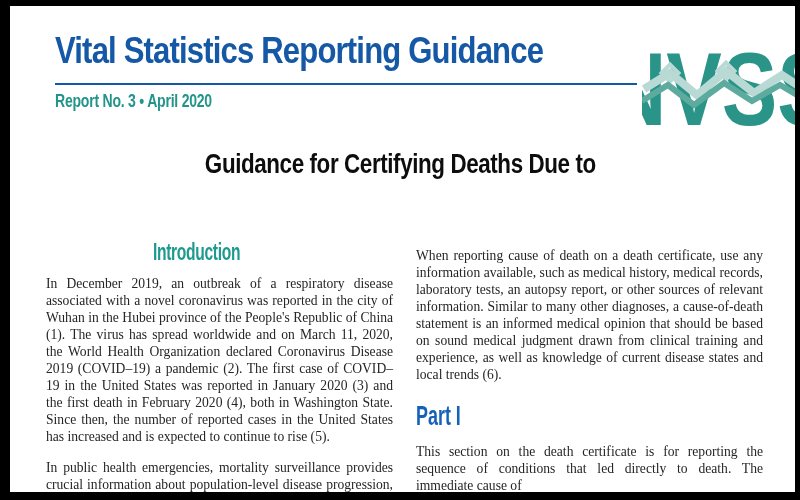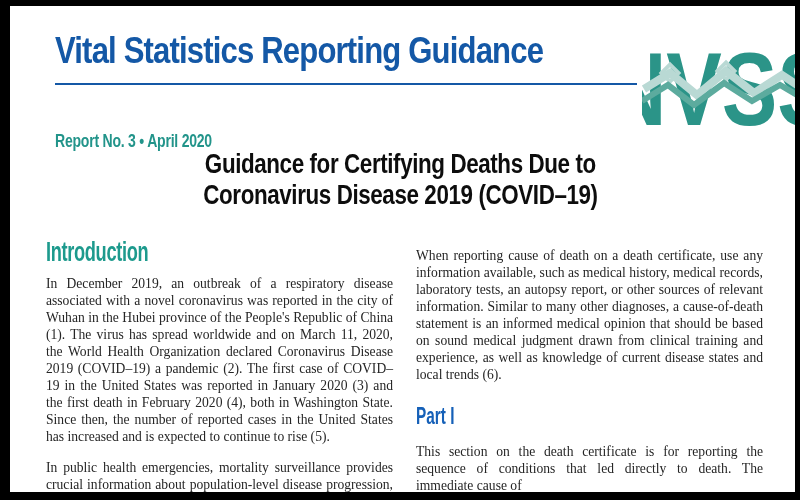--- a/index.html
+++ b/index.html
@@ -17,40 +17,40 @@
   .mast-title{
     position:absolute;left:45px;top:22px;
     font-size:37px;font-weight:bold;color:#1458a6;line-height:46px;
   }
   .mast-title .cond{transform:scaleX(0.84);letter-spacing:-1px;}
   .mast-rule{
     position:absolute;left:45px;top:77px;width:582px;height:2px;background:#1458a6;
   }
   .mast-report{
     position:absolute;left:45px;top:84px;
-    font-size:18px;font-weight:bold;color:#22948a;line-height:22px;margin-top:40px;
+    font-size:18px;font-weight:bold;color:#22948a;line-height:22px;
   }
   .mast-report .cond{transform:scaleX(0.78);letter-spacing:-0.3px;}
   .logo{position:absolute;left:632px;top:33px;width:155px;height:92px;}
   
   .doc-title{
     position:absolute;left:0;top:142px;width:780px;margin:0;
     text-align:center;font-size:28px;font-weight:bold;color:#0d0d0d;line-height:31px;
   }
   .doc-title .cond{transform-origin:50% 50%;transform:scaleX(0.8);letter-spacing:-0.5px;}
   
   .col{position:absolute;top:232px;width:347px;}
   .col-left{left:36px;}
   .col-right{left:406px;}
   .col h2{
-    margin:0;font-size:28px;font-weight:bold;color:#1d9a8d;line-height:28px;
+    margin:0;font-size:24px;font-weight:bold;color:#1d9a8d;line-height:28px;text-align:center;
   }
   .col h2 .cond{transform:scaleX(0.65);letter-spacing:-0.5px;}
   .col h3{
-    margin:22px 0 16px;font-size:24px;font-weight:bold;color:#1560b8;line-height:22px;
+    margin:22px 0 16px;font-size:28px;font-weight:bold;color:#1560b8;line-height:22px;
   }
   .col h3 .cond{transform:scaleX(0.64);}
   .col p{
     margin:9px 0 0;
     font-family:Liberation Serif, serif;
     font-size:13.6px;line-height:17px;color:#252525;
     text-align:justify;hyphens:none;
   }
   .col p.second{margin-top:14px;}
 </style>
@@ -76,23 +76,20 @@
         <rect x="22" y="28" width="12" height="12" fill="none" stroke="#b9d9d4" stroke-width="4" transform="rotate(45 28 34)"></rect>
         <rect x="78" y="26" width="12" height="12" fill="none" stroke="#b9d9d4" stroke-width="4" transform="rotate(45 84 32)"></rect>
         <polyline points="0,62 26,46 52,66 82,44 110,62 138,46 155,56" fill="none" stroke="#5cab9e" stroke-width="6"></polyline>
       </svg>
     </header>
 
     <h1 class="doc-title">
       <div>
         <span class="cond">Guidance for Certifying Deaths Due to</span>
       </div>
-      <div>
-        <span class="cond">Coronavirus Disease 2019 (COVID–19)</span>
-      </div>
     </h1>
 
     <section class="col col-left">
       <h2>
         <span class="cond">Introduction</span>
       </h2>
       <p>In December 2019, an outbreak of a respiratory disease associated with a novel coronavirus was reported in the city of Wuhan in the Hubei province of the People's Republic of China (1). The virus has spread worldwide and on March 11, 2020, the World Health Organization declared Coronavirus Disease 2019 (COVID–19) a pandemic (2). The first case of COVID–19 in the United States was reported in January 2020 (3) and the first death in February 2020 (4), both in Washington State. Since then, the number of reported cases in the United States has increased and is expected to continue to rise (5).</p>
       <p class="second">In public health emergencies, mortality surveillance provides crucial information about population-level disease progression, as well as guides the development of public health interventions</p>
     </section>
 

